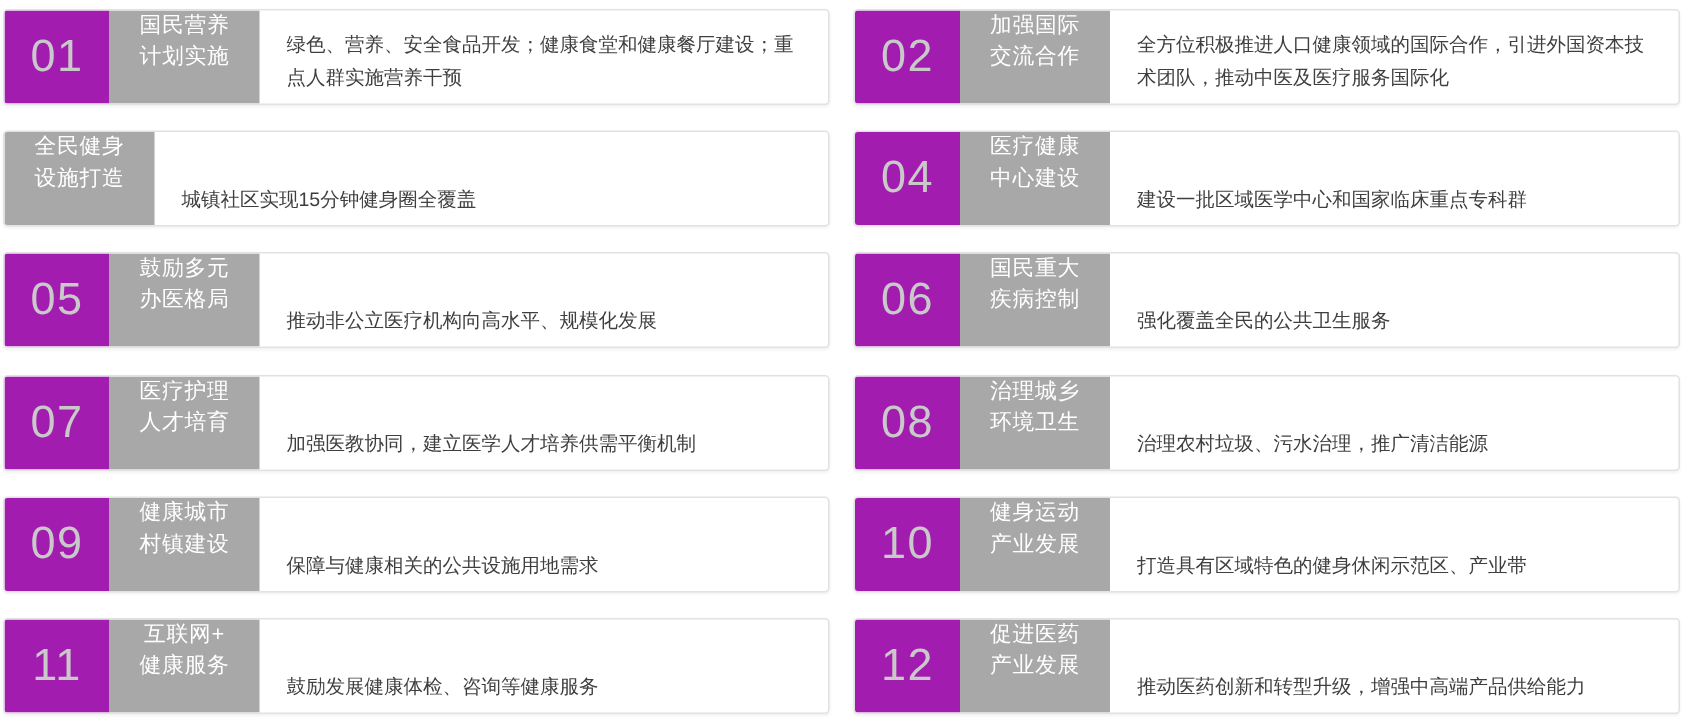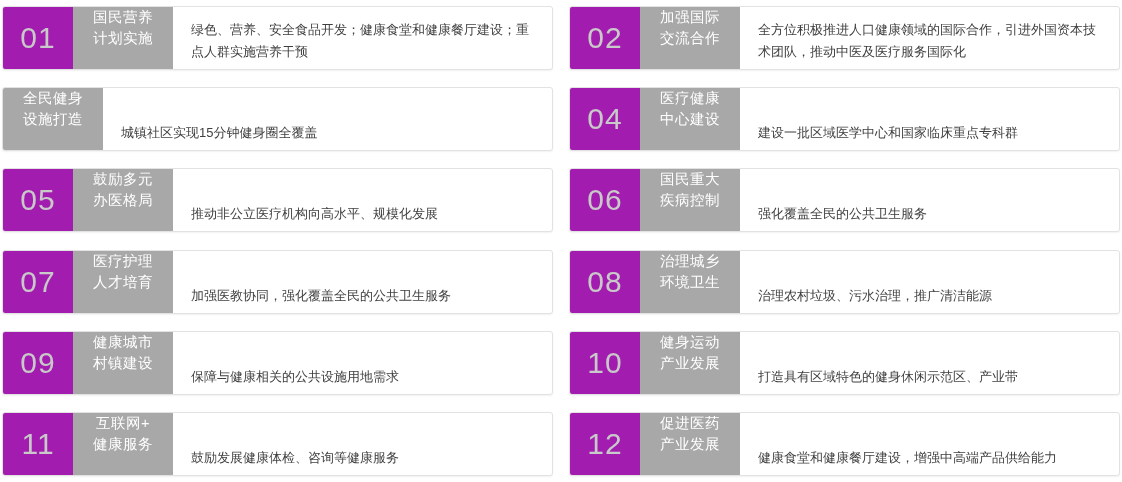--- a/index.html
+++ b/index.html
@@ -140,21 +140,21 @@
         </div>
       </div>
 
       <div class="item">
         <div class="num">07</div>
         <div class="label">
           <span>医疗护理</span>
           <span>人才培育</span>
         </div>
         <div class="desc">
-          <p>加强医教协同，强化覆盖全民的公共卫生服务</p>
+          <p>加强医教协同，建立医学人才培养供需平衡机制</p>
         </div>
       </div>
 
       <div class="item">
         <div class="num">09</div>
         <div class="label">
           <span>健康城市</span>
           <span>村镇建设</span>
         </div>
         <div class="desc">
@@ -234,20 +234,20 @@
         </div>
       </div>
 
       <div class="item">
         <div class="num">12</div>
         <div class="label">
           <span>促进医药</span>
           <span>产业发展</span>
         </div>
         <div class="desc">
-          <p>健康食堂和健康餐厅建设，增强中高端产品供给能力</p>
+          <p>推动医药创新和转型升级，增强中高端产品供给能力</p>
         </div>
       </div>
 
     </div>
 
   </div>
 </div>
 
 </body></html>

